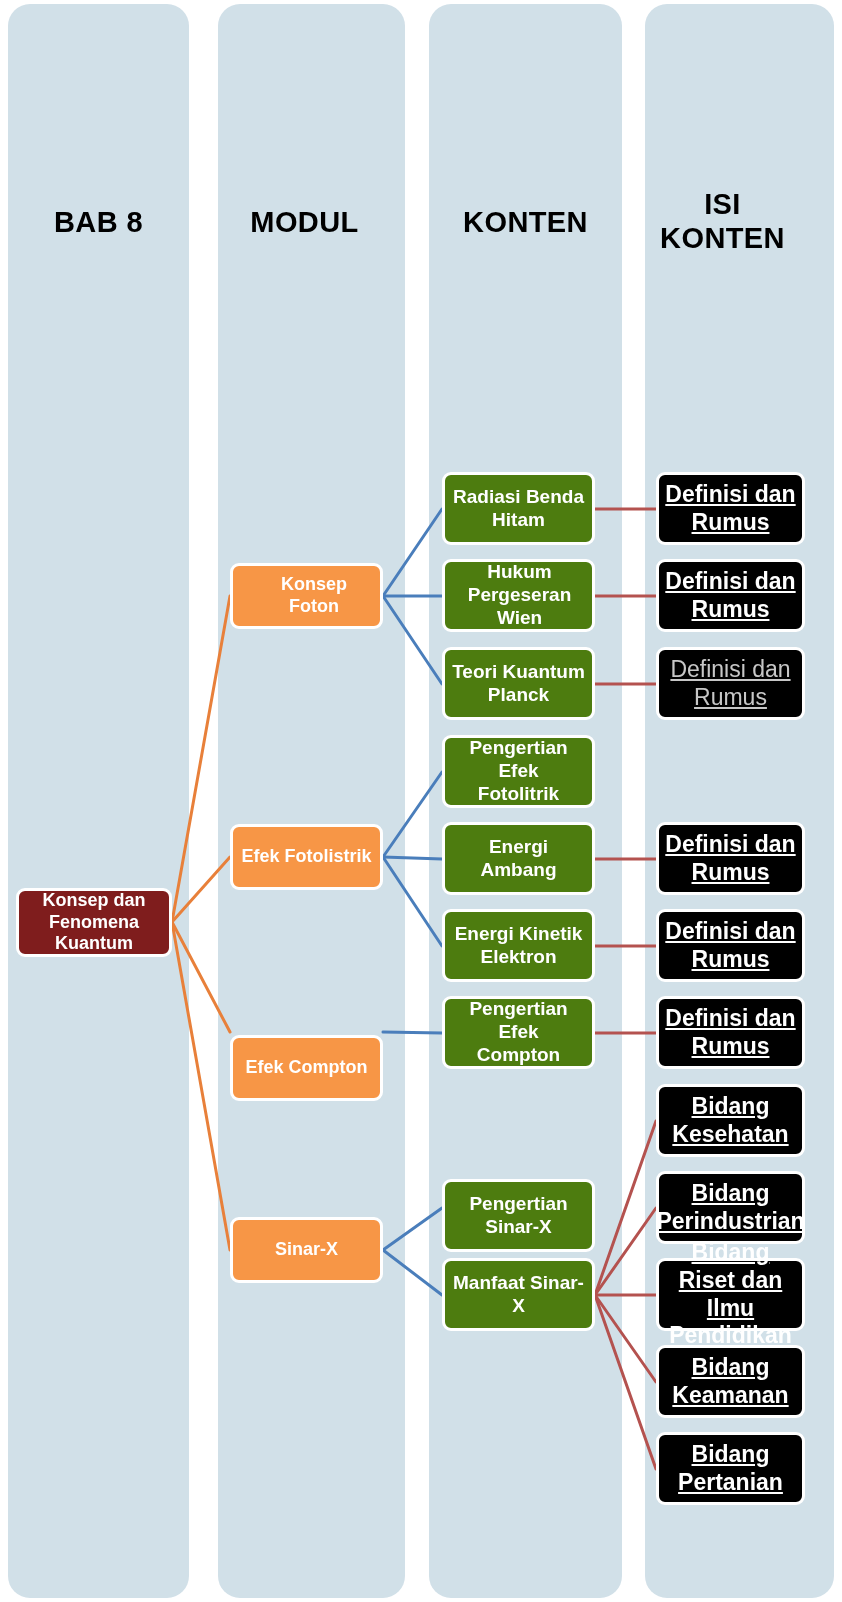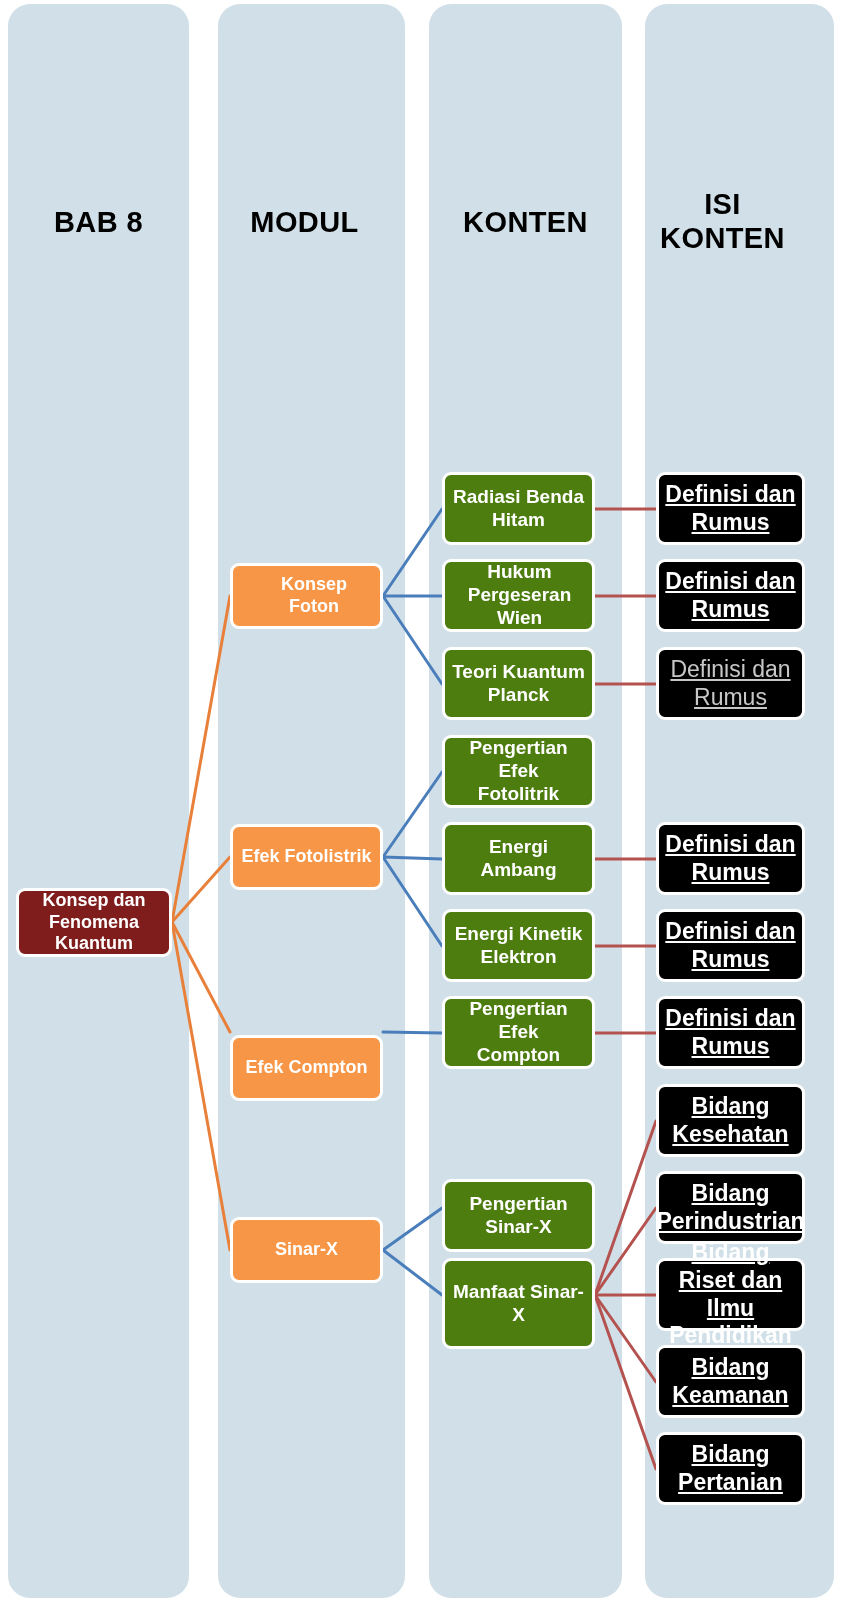--- a/index.html
+++ b/index.html
@@ -134,21 +134,21 @@
 Planck</div>
       <div class="node konten" style="left: 442px; top: 735px; width: 153px; height: 73px;">Pengertian Efek
 Fotolitrik</div>
       <div class="node konten" style="left: 442px; top: 822px; width: 153px; height: 73px;">Energi Ambang</div>
       <div class="node konten" style="left: 442px; top: 909px; width: 153px; height: 73px;">Energi Kinetik
 Elektron</div>
       <div class="node konten" style="left: 442px; top: 996px; width: 153px; height: 73px;">Pengertian Efek
 Compton</div>
       <div class="node konten" style="left: 442px; top: 1171px; width: 153px; height: 73px; margin-top: 8px;">Pengertian
 Sinar-X</div>
-      <div class="node konten" style="left: 442px; top: 1258px; width: 153px; height: 91px;">Manfaat Sinar-X</div>
+      <div class="node konten" style="left: 442px; top: 1258px; width: 153px; height: 73px;">Manfaat Sinar-X</div>
       <div class="node isi" style="left: 656px; top: 472px; width: 149px; height: 73px;">Definisi dan
 Rumus</div>
       <div class="node isi" style="left: 656px; top: 559px; width: 149px; height: 73px;">Definisi dan
 Rumus</div>
       <div class="node isi faded" style="left: 656px; top: 647px; width: 149px; height: 73px;">Definisi dan
 Rumus</div>
       <div class="node isi" style="left: 656px; top: 822px; width: 149px; height: 73px;">Definisi dan
 Rumus</div>
       <div class="node isi" style="left: 656px; top: 909px; width: 149px; height: 73px;">Definisi dan
 Rumus</div>

